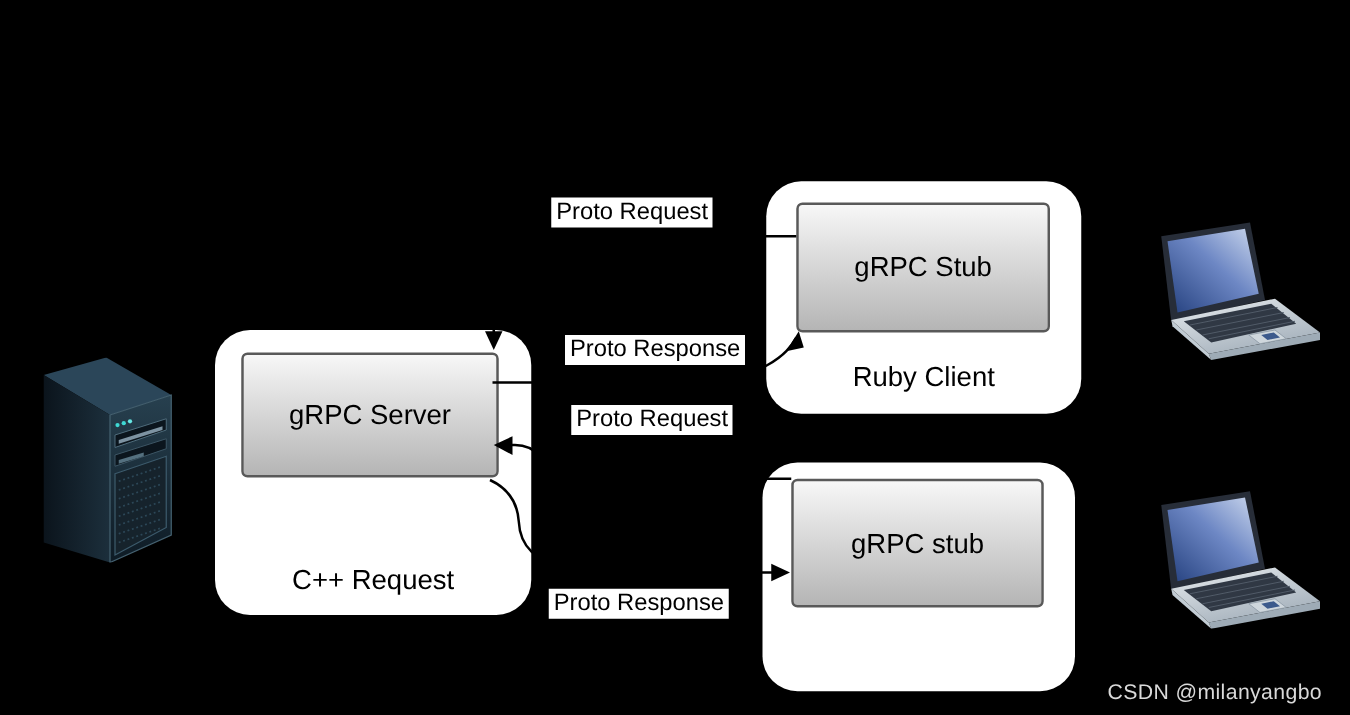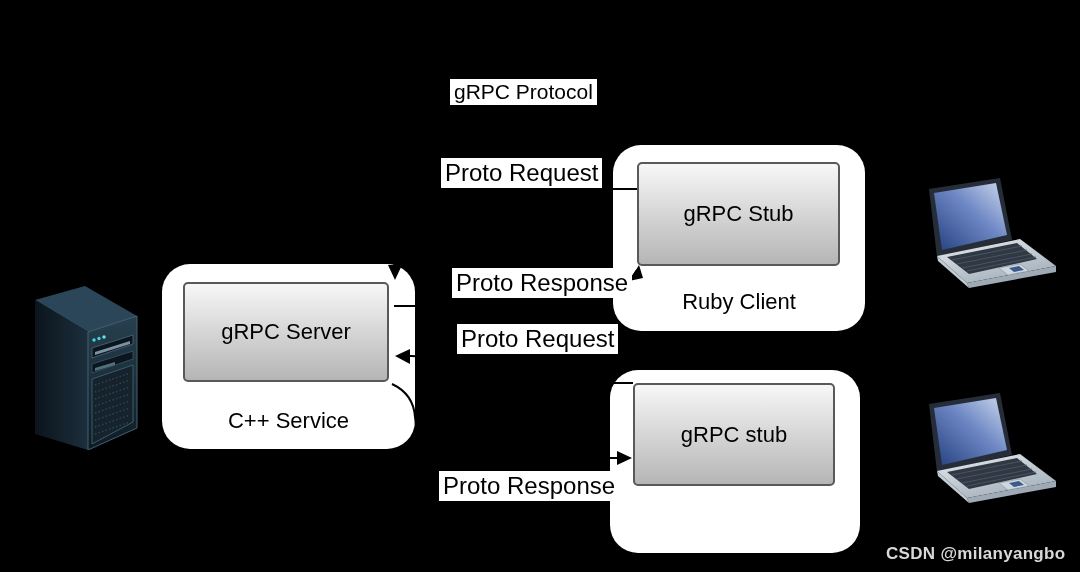--- a/index.html
+++ b/index.html
@@ -30,41 +30,41 @@
     color: #000;
     z-index: 2;
   }
   .group-title {
     position: absolute;
     left: 0; right: 0;
     text-align: center;
     font-size: 22px;
     color: #000;
   }
-  #g-cpp  { left: 162px; top: 264px; width: 253px; height: 185px; }
+  #g-cpp  { left: 172px; top: 264px; width: 253px; height: 228px; }
   #g-cpp .inner-box  { left: 21px; top: 18px; width: 206px; height: 100px; }
   #g-cpp .group-title { bottom: 15px; }
   #g-ruby { left: 613px; top: 145px; width: 252px; height: 186px; }
   #g-ruby .inner-box { left: 24px; top: 17px; width: 203px; height: 104px; }
   #g-ruby .group-title { bottom: 16px; }
   #g-java { left: 610px; top: 370px; width: 250px; height: 183px; }
   #g-java .inner-box { left: 23px; top: 13px; width: 202px; height: 103px; }
   #g-java .group-title { bottom: 15px; }
 
   .overlay {
     position: absolute;
     left: 0; top: 0;
     z-index: 3;
     pointer-events: none;
   }
   .chip {
     position: absolute;
     background: #fff;
     color: #000;
-    font-size: 24px;
+    font-size: 19px;
     line-height: 1.15;
     padding: 1px 4px;
     white-space: nowrap;
     z-index: 4;
   }
   #chip-protocol { left: 450px; top: 79px; font-size: 21px; }
   #chip-req-top  { left: 441px; top: 158px; }
   #chip-resp-mid { left: 452px; top: 268px; }
   #chip-req-mid  { left: 457px; top: 324px; }
   #chip-resp-bot { left: 439px; top: 471px; }
@@ -74,21 +74,20 @@
   #laptop-ruby  { left: 923px; top: 176px; }
   #laptop-java  { left: 923px; top: 391px; }
 
   .watermark {
     position: absolute;
     left: 886px; top: 544px;
     color: #d9d9d9;
     font-size: 17px;
     z-index: 5;
     letter-spacing: 0.3px;
-    font-weight: bold;
   }
 </style>
 </head>
 <body>
 
 <div class="stage">
 
   <svg id="tower-icon" class="icon-svg" width="107" height="164" viewBox="0 0 107 164">
     <defs>
       <linearGradient id="towerFront" x1="0" y1="0" x2="0" y2="1">
@@ -120,21 +119,21 @@
       <line x1="62" y1="134" x2="97" y2="122"></line>
       <line x1="62" y1="141" x2="97" y2="129"></line>
       <line x1="62" y1="148" x2="97" y2="136"></line>
     </g>
   </svg>
 
   <div id="g-cpp" class="group">
     <div class="inner-box">
       <span>gRPC Server</span>
     </div>
-    <div class="group-title">C++ Service</div>
+    <div class="group-title">C++ Request</div>
   </div>
 
   <div id="g-ruby" class="group">
     <div class="inner-box">
       <span>gRPC Stub</span>
     </div>
     <div class="group-title">Ruby Client</div>
   </div>
 
   <div id="g-java" class="group">
@@ -151,21 +150,20 @@
       <path d="M 392 384 C 407 391 414 402 415 417 C 416 438 429 449 453 454 L 610 458 L 622 458"></path>
     </g>
     <g fill="#000">
       <polygon points="388,265 402,265 395,280"></polygon>
       <polygon points="629,281 643,278 639,265"></polygon>
       <polygon points="410,349 410,364 395,356"></polygon>
       <polygon points="617,451 617,465 632,458"></polygon>
     </g>
   </svg>
 
-  <div id="chip-protocol" class="chip">gRPC Protocol</div>
   <div id="chip-req-top" class="chip">Proto Request</div>
   <div id="chip-resp-mid" class="chip">Proto Response</div>
   <div id="chip-req-mid" class="chip">Proto Request</div>
   <div id="chip-resp-bot" class="chip">Proto Response</div>
 
   <svg id="laptop-ruby" class="icon-svg" width="134" height="112" viewBox="0 0 134 112">
     <defs>
       <linearGradient id="lcd" x1="1" y1="0" x2="0" y2="1">
         <stop offset="0" stop-color="#cdd9ee"></stop>
         <stop offset="0.45" stop-color="#6d87c4"></stop>

